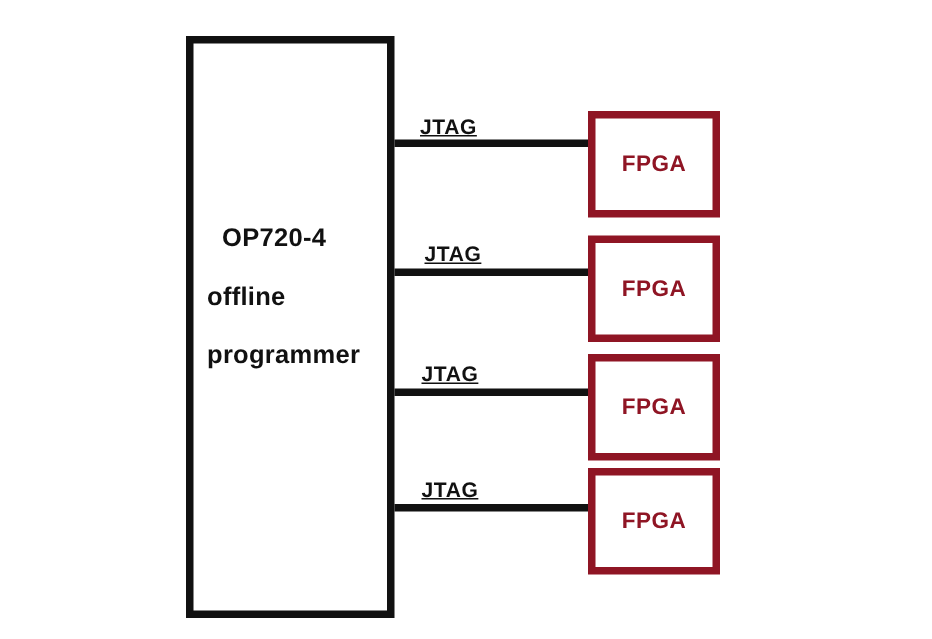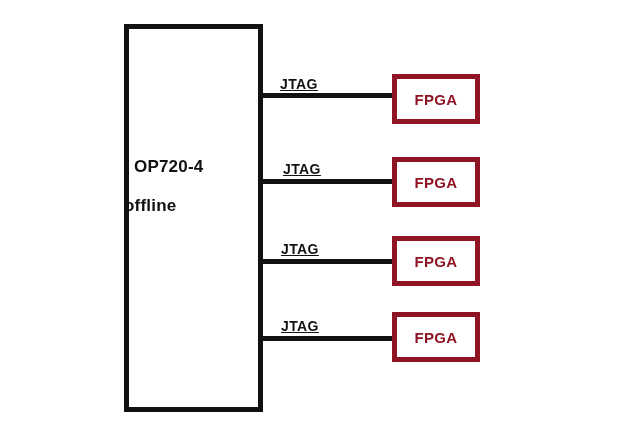--- a/index.html
+++ b/index.html
@@ -33,21 +33,21 @@
     position: absolute;
     left: 124px;
     top: 24px;
     width: 139px;
     height: 388px;
     box-sizing: border-box;
     display: flex;
     flex-direction: column;
     justify-content: center;
     align-items: flex-start;
-    padding-left: 0;
+    padding-left: 14px;
     padding-bottom: 42px;
     pointer-events: none;
   }
   .programmer-line {
     color: #111111;
     font-size: 17px;
     font-weight: bold;
     letter-spacing: 0.2px;
     line-height: 1;
     margin: 0 0 22px 0;
@@ -69,21 +69,21 @@
     font-weight: bold;
     letter-spacing: 0.4px;
     white-space: nowrap;
     text-decoration: underline;
   }
 
   
   .fpga-block {
     position: absolute;
     width: 88px;
-    height: 50px;
+    height: 71px;
     border: 5px solid #8f1524;
     background: #ffffff;
     box-sizing: border-box;
     display: flex;
     align-items: center;
     justify-content: center;
   }
   .fpga-label {
     color: #8f1524;
     font-size: 15px;
@@ -95,20 +95,21 @@
 </head>
 <body>
 
 <div id="diagram-canvas">
 
   <div class="programmer-block"></div>
 
   <div class="programmer-text">
     <div class="programmer-line line-model">OP720-4</div>
     <div class="programmer-line">offline</div>
+    <div class="programmer-line line-last">programmer</div>
   </div>
 
   <div class="conn-line" style="left:263px; top:93px; width:131px;"></div>
   <div class="conn-label" style="left:280px; top:76px;">JTAG</div>
 
   <div class="conn-line" style="left:263px; top:179px; width:131px;"></div>
   <div class="conn-label" style="left:283px; top:161px;">JTAG</div>
 
   <div class="conn-line" style="left:263px; top:259px; width:131px;"></div>
   <div class="conn-label" style="left:281px; top:241px;">JTAG</div>

